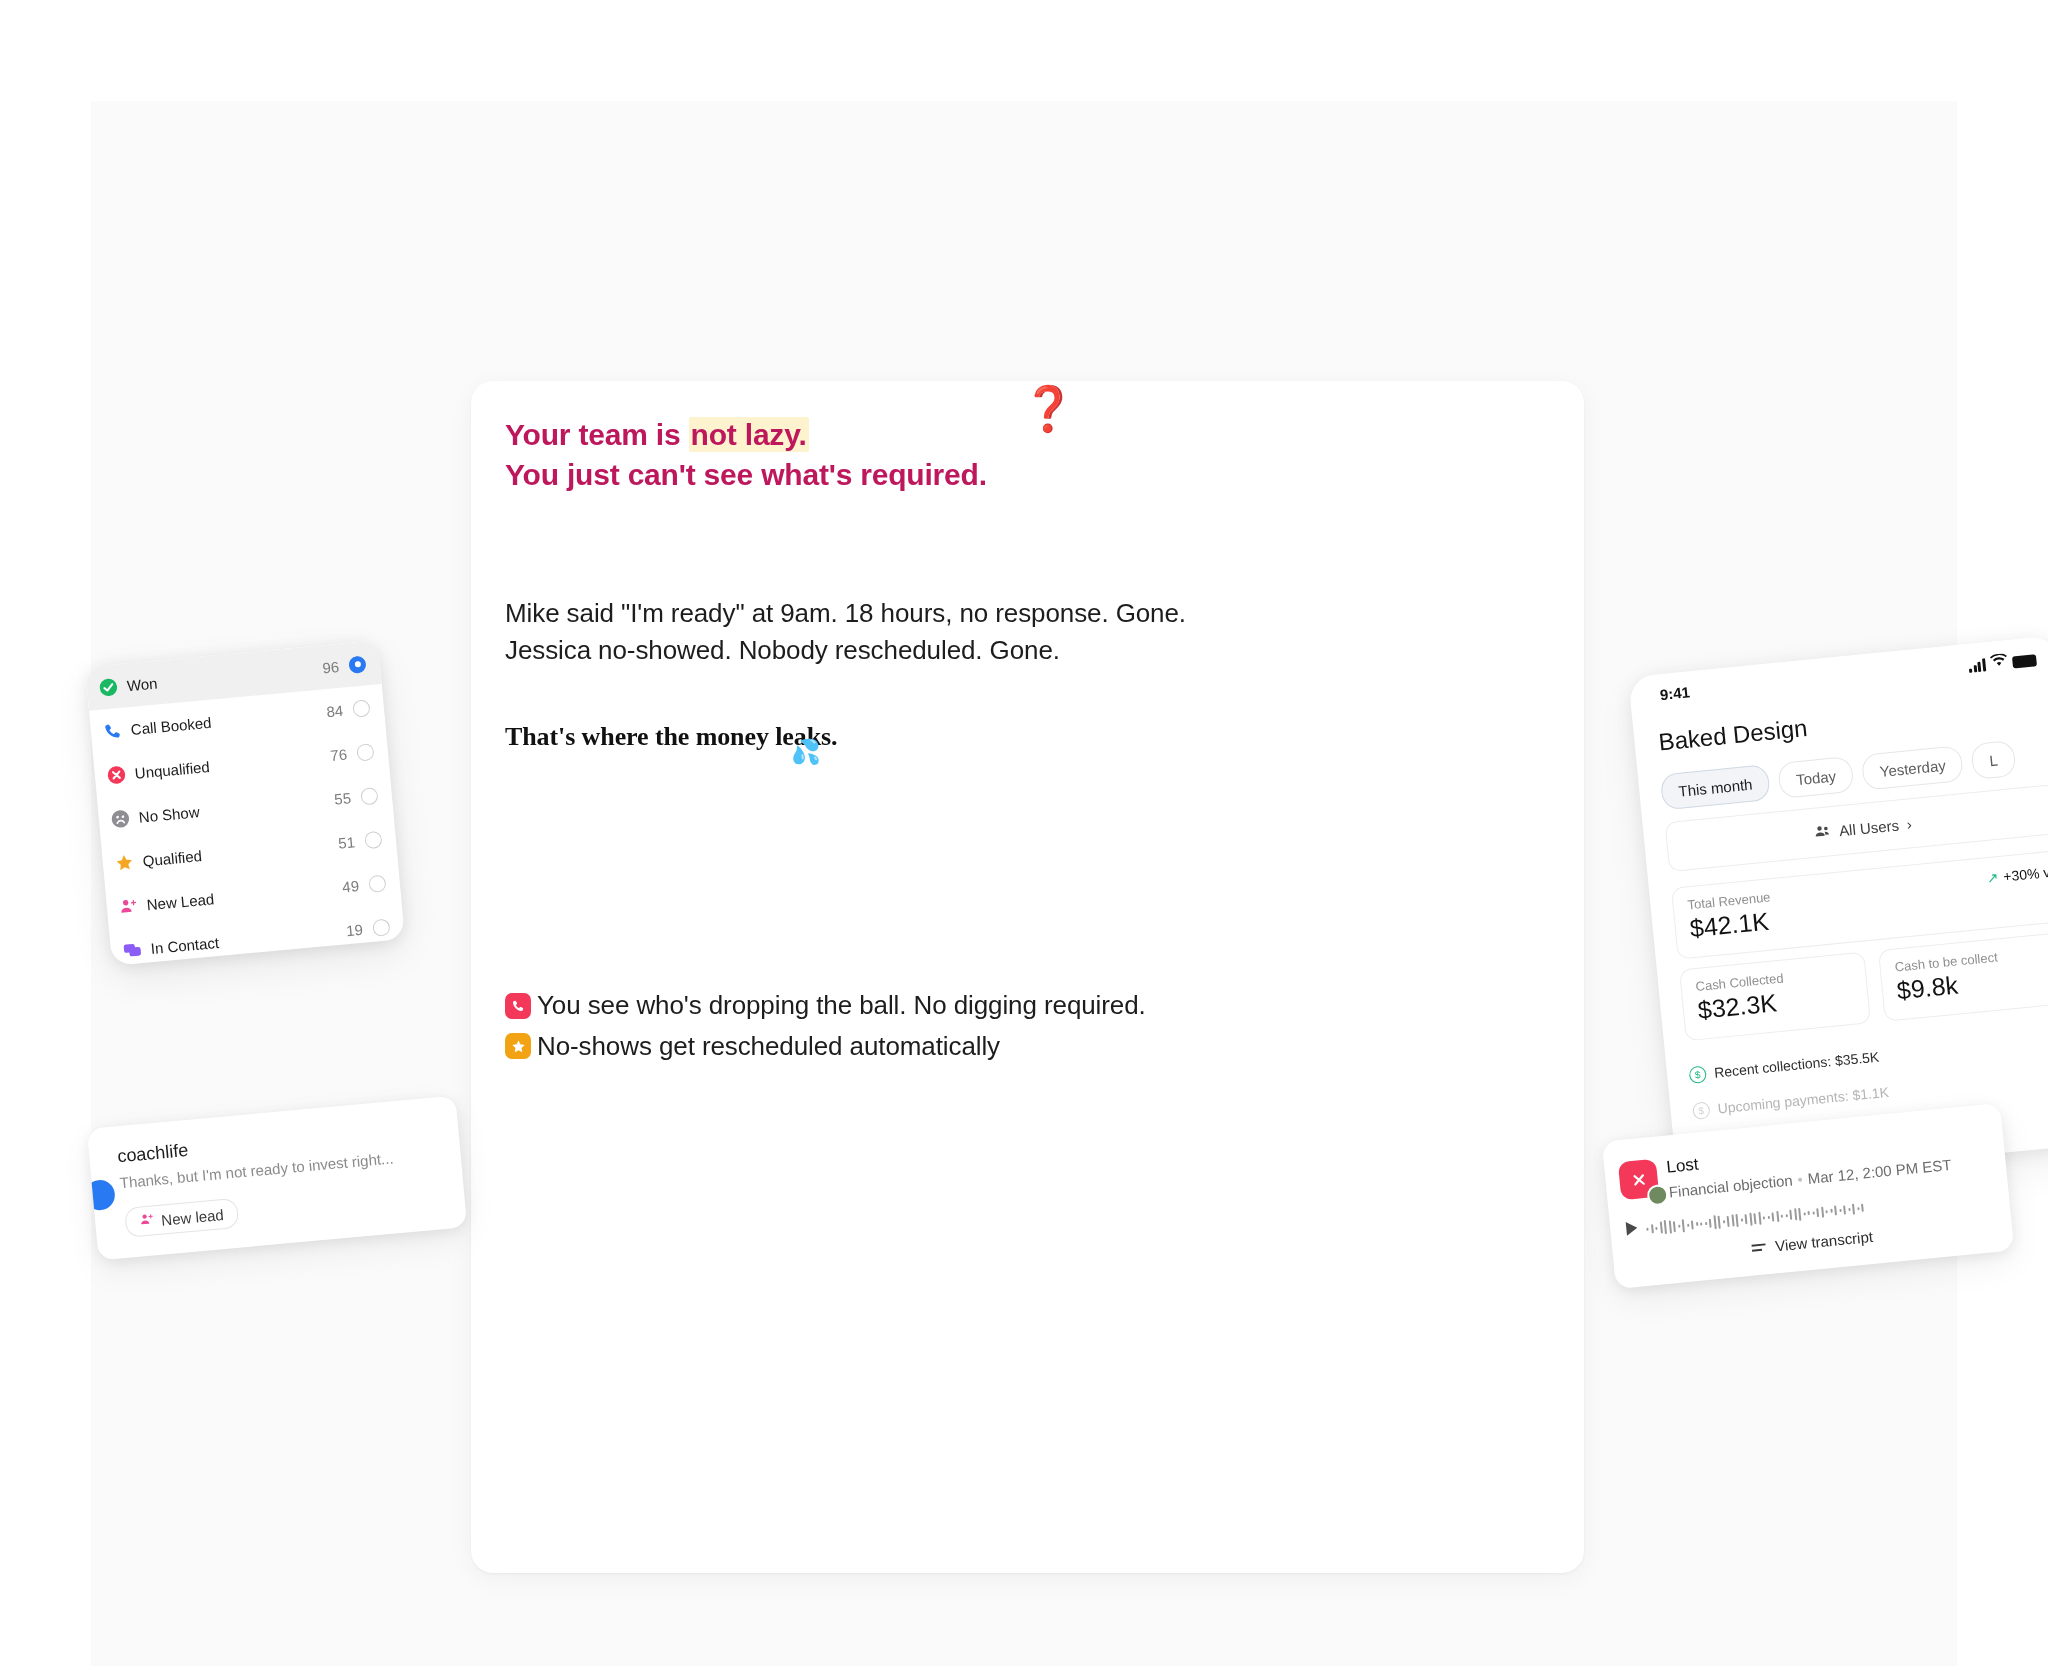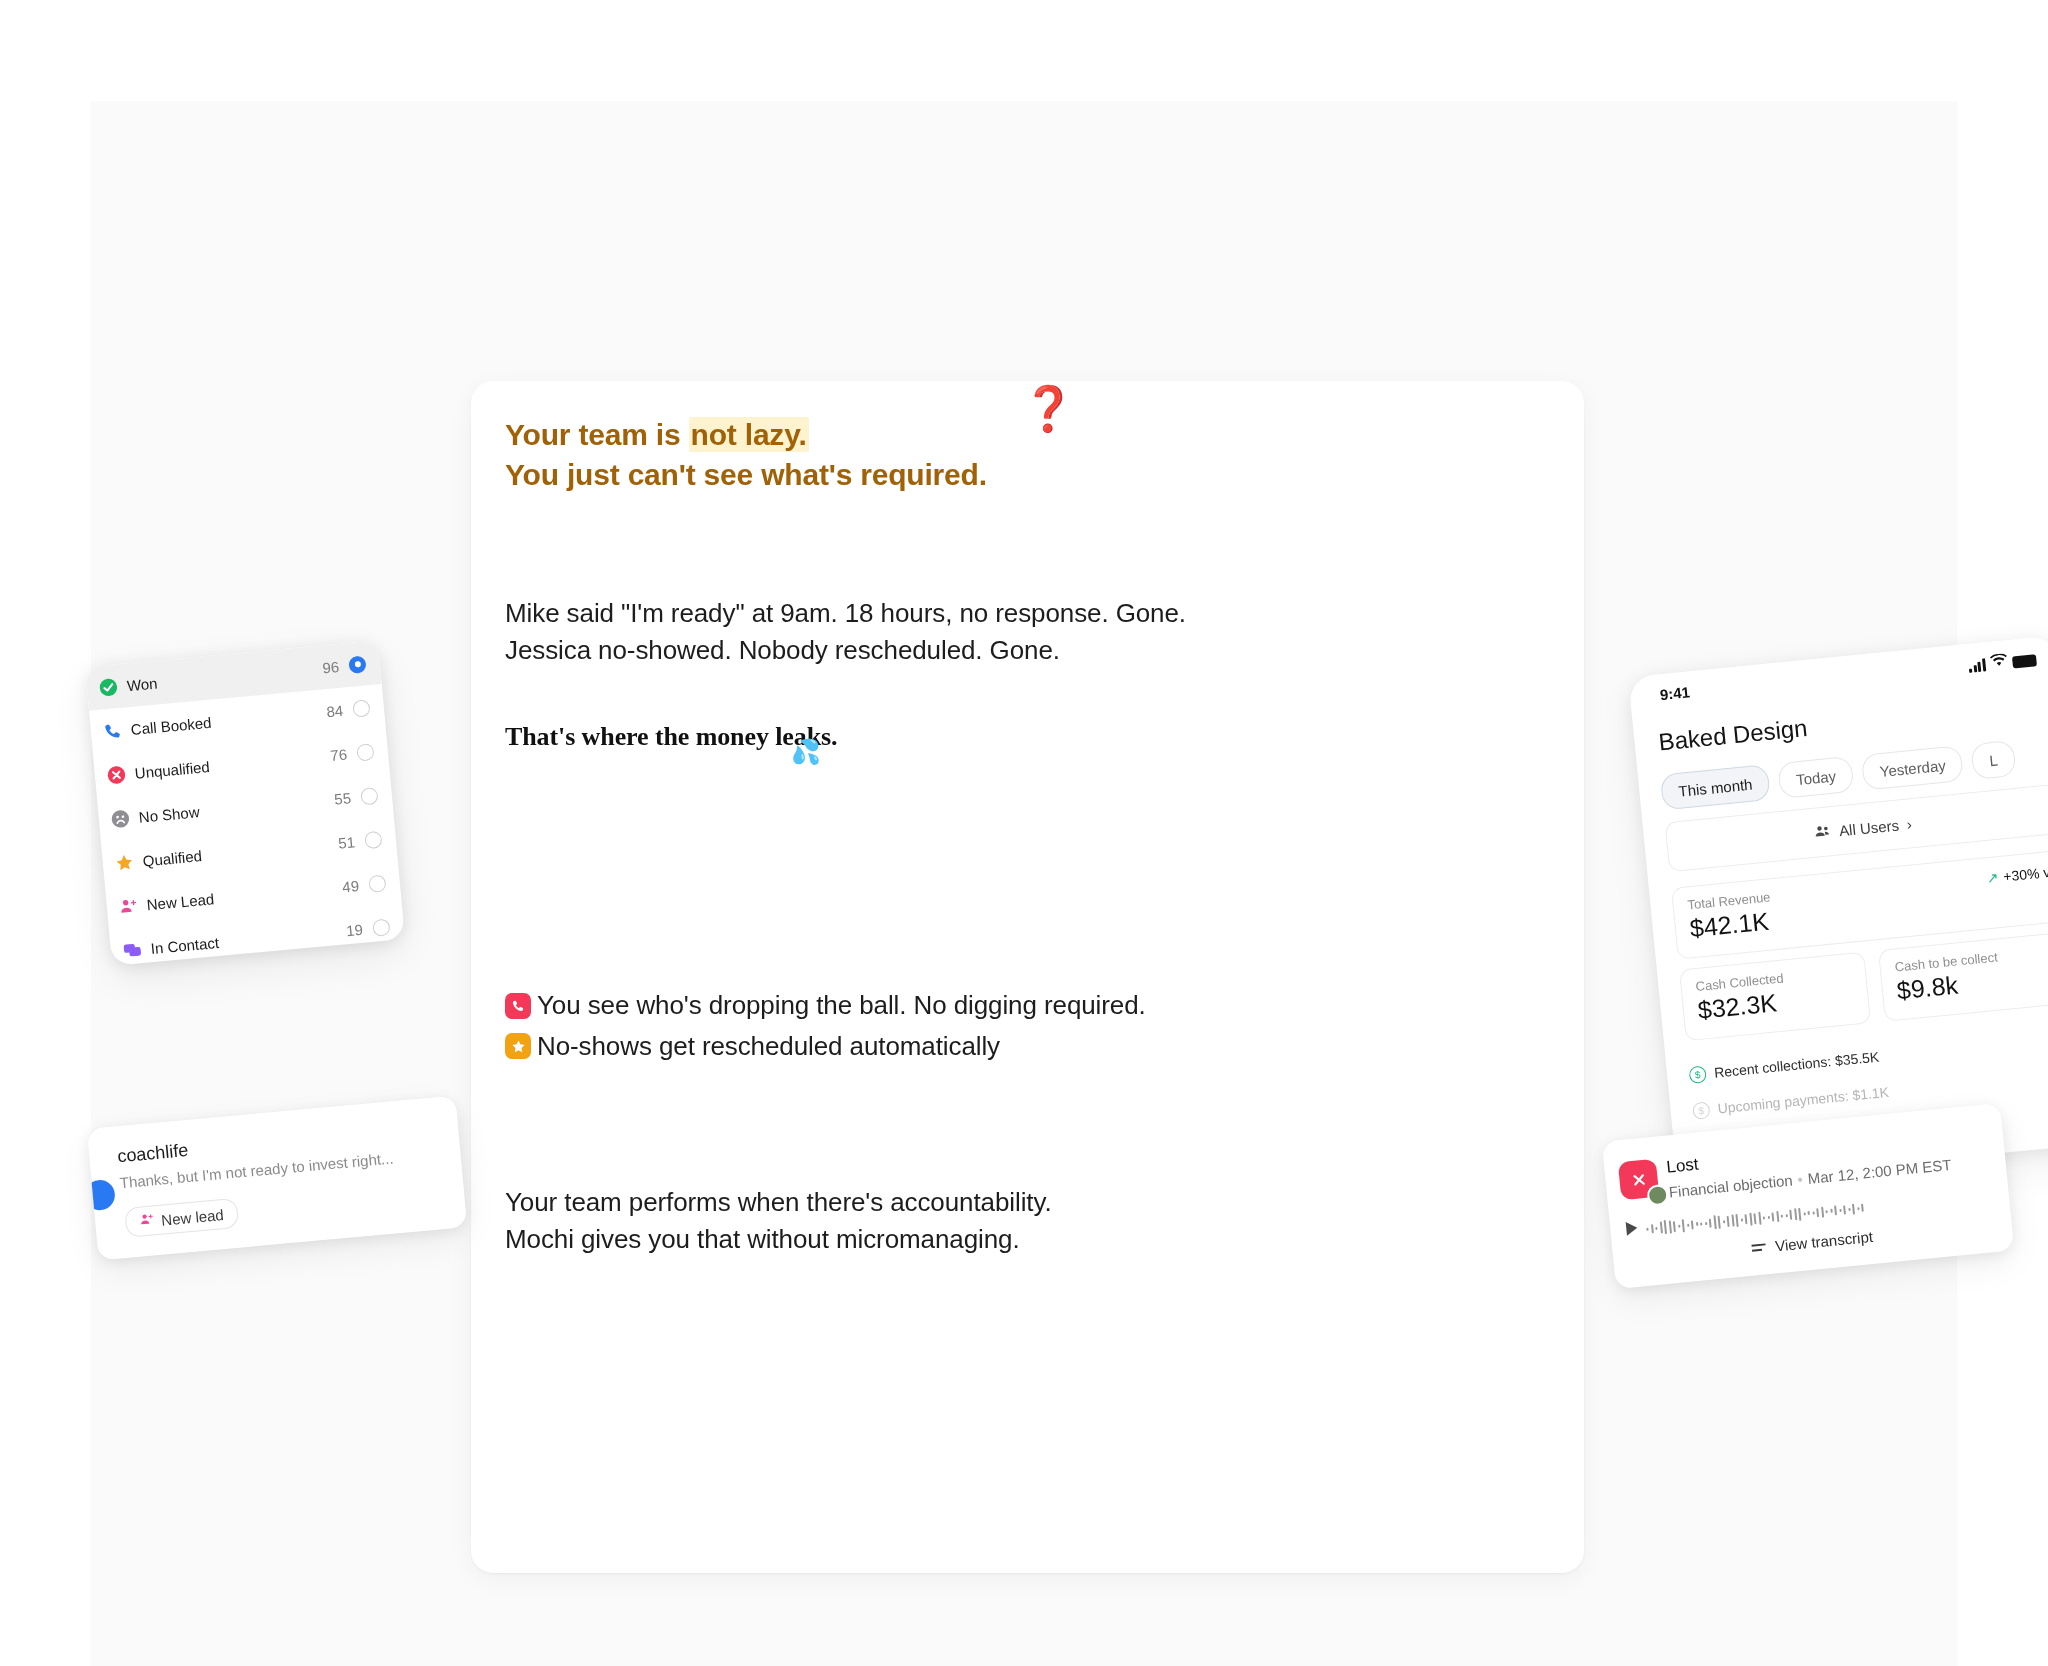--- a/index.html
+++ b/index.html
@@ -42,21 +42,21 @@
     position: absolute;
     left: 34px;
     top: 34px;
     right: 30px;
   }
 
   .headline {
     font-size: 30px;
     font-weight: 700;
     line-height: 1.33;
-    color: #a16207;
+    color: #be185d;
     letter-spacing: -0.2px;
     position: relative;
   }
   .hl {
     background: #fdf3cf;
     padding: 1px 2px;
     border-radius: 2px;
   }
   .qmark {
     position: absolute;
@@ -599,19 +599,15 @@
             <svg width="15" height="15" viewBox="0 0 24 24" fill="#fff">
               <path d="M12 2.4l3 6.1 6.7 1-4.9 4.8 1.2 6.7L12 17.8 6 21l1.2-6.7L2.3 9.5l6.7-1z"></path>
             </svg>
           </span>
           <span>No-shows get rescheduled automatically</span>
         </div>
       </div>
 
     <div class="spacer-xxl"></div>
 
-    <div class="body-block">
-      <div>Your team performs when there's accountability.</div>
-      <div>Mochi gives you that without micromanaging.</div>
-    </div>
 
   </div>
 </div>
 
 </body></html>

